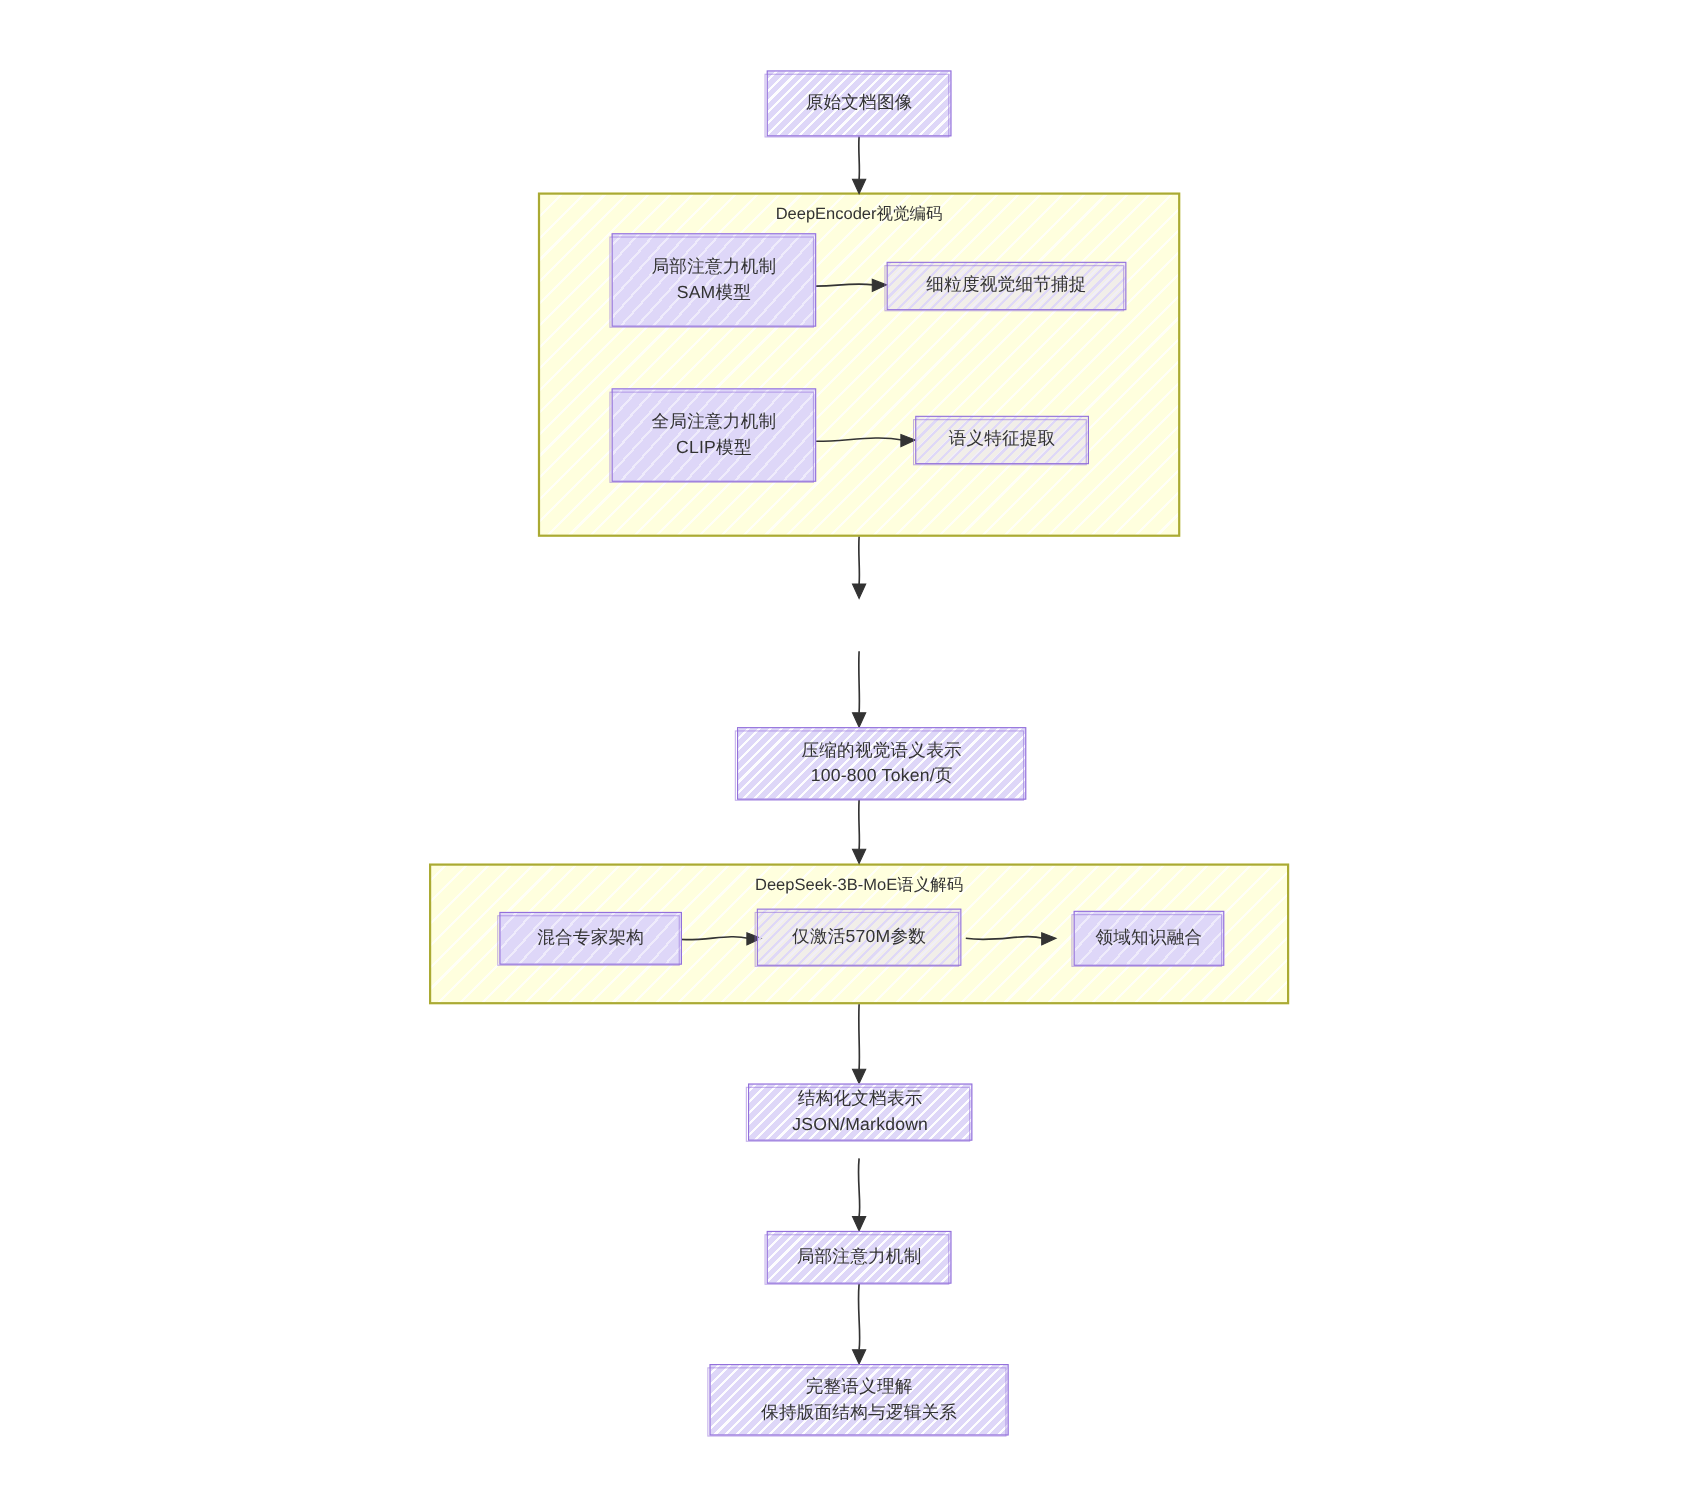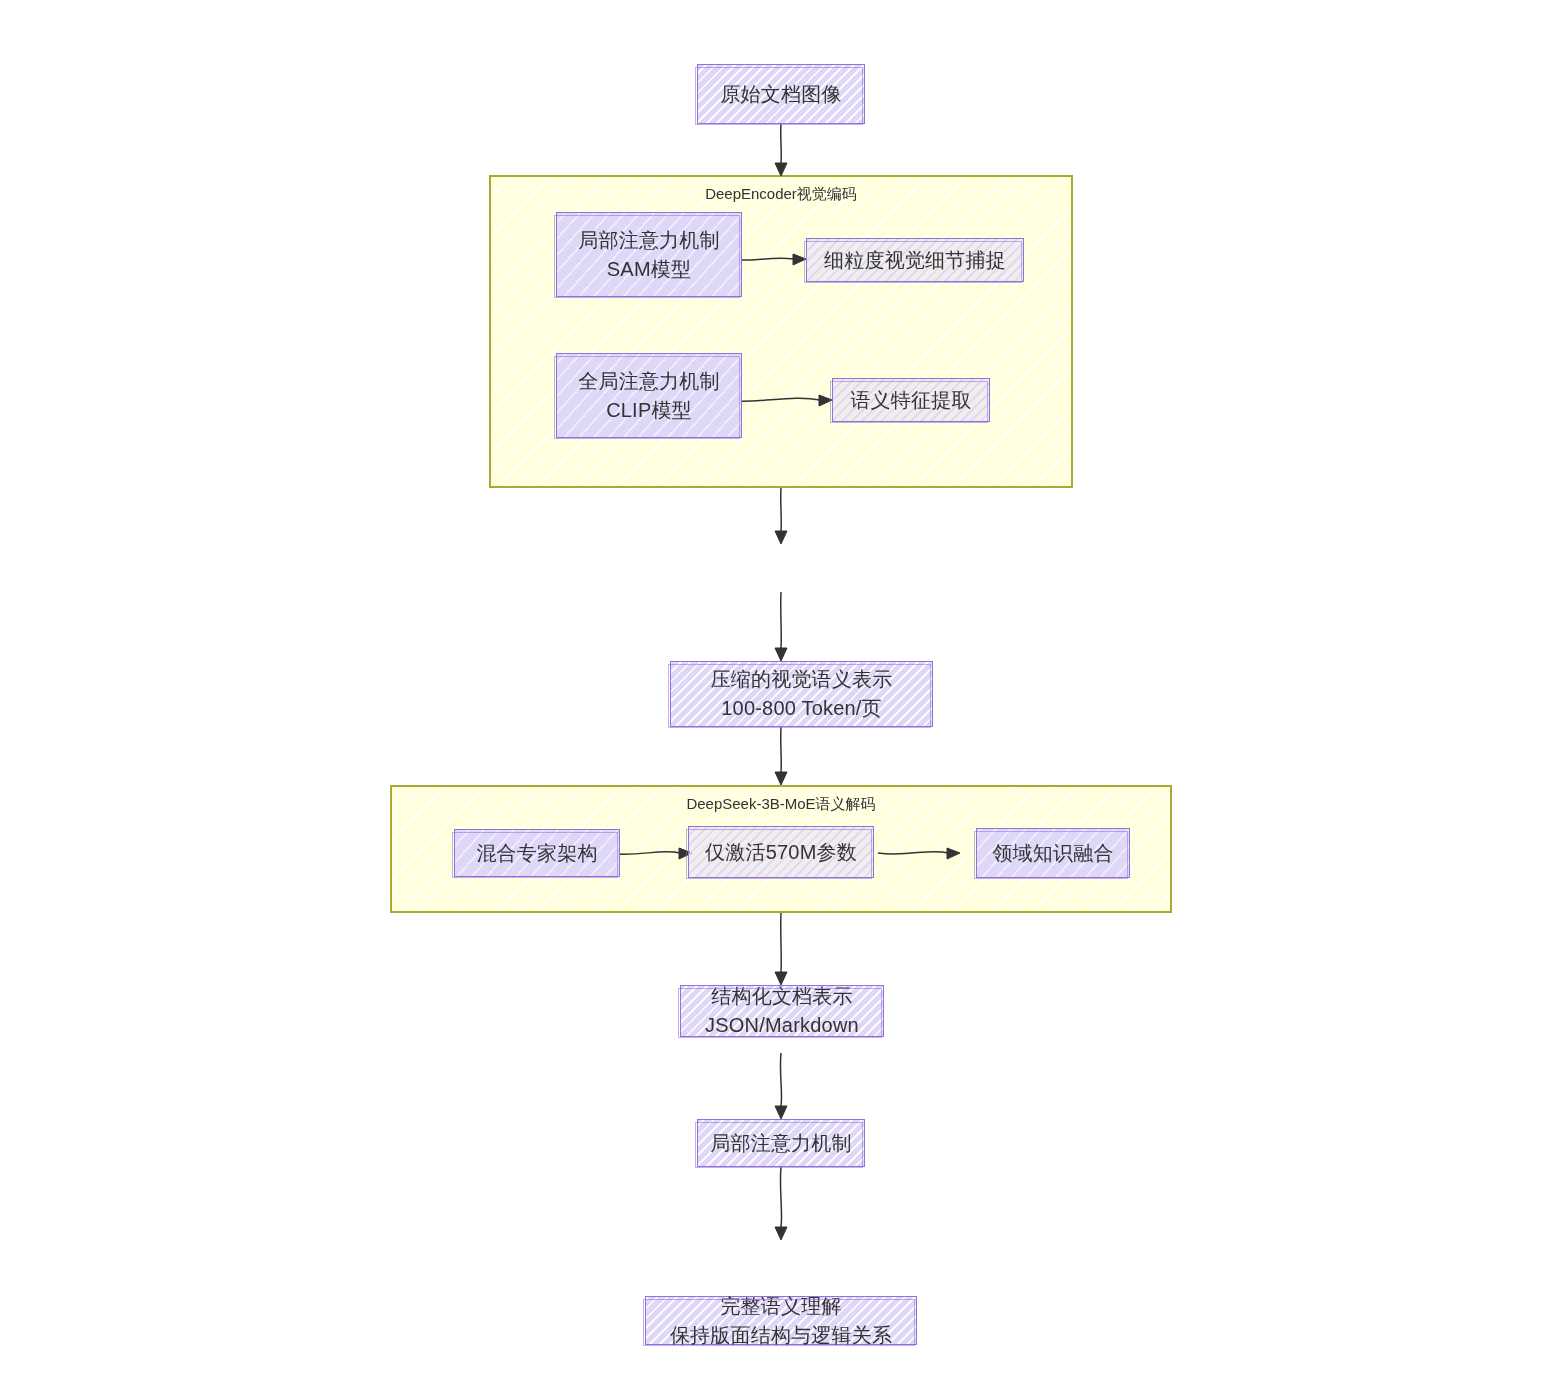--- a/index.html
+++ b/index.html
@@ -23,21 +23,21 @@
   
   .node {
     position: absolute;
     box-sizing: border-box;
     display: flex;
     flex-direction: column;
     align-items: center;
     justify-content: center;
     border: 1.6px solid #9370db;
     color: #333333;
-    font-size: 20px;
+    font-size: 16px;
     line-height: 1.45;
     text-align: center;
     letter-spacing: .2px;
     white-space: nowrap;
     z-index: 4;
   }
   
   .node::after {
     content: "";
     position: absolute;
@@ -218,31 +218,31 @@
   </div>
 
   <div class="node fill-plain" style="left:436px; top:829px; width:166px; height:48px;">
     <span class="line">混合专家架构</span>
   </div>
 
   <div class="node fill-hatch" style="left:688px; top:826px; width:186px; height:52px;">
     <span class="line">仅激活570M参数</span>
   </div>
 
-  <div class="node fill-plain" style="left:958px; top:828px; width:154px; height:50px;">
+  <div class="node fill-plain" style="left:958px; top:828px; width:137px; height:50px;">
     <span class="line">领域知识融合</span>
   </div>
 
   <div class="node fill-solid" style="left:680px; top:985px; width:204px; height:52px;">
     <span class="line">结构化文档表示</span>
     <span class="line">JSON/Markdown</span>
   </div>
 
   <div class="node fill-solid" style="left:697px; top:1119px; width:168px; height:48px;">
     <span class="line">局部注意力机制</span>
   </div>
 
-  <div class="node fill-solid" style="left:645px; top:1296px; width:272px; height:49px;">
+  <div class="node fill-solid" style="left:645px; top:1240px; width:272px; height:65px;">
     <span class="line">完整语义理解</span>
     <span class="line">保持版面结构与逻辑关系</span>
   </div>
 
 </div>
 
 </body></html>

